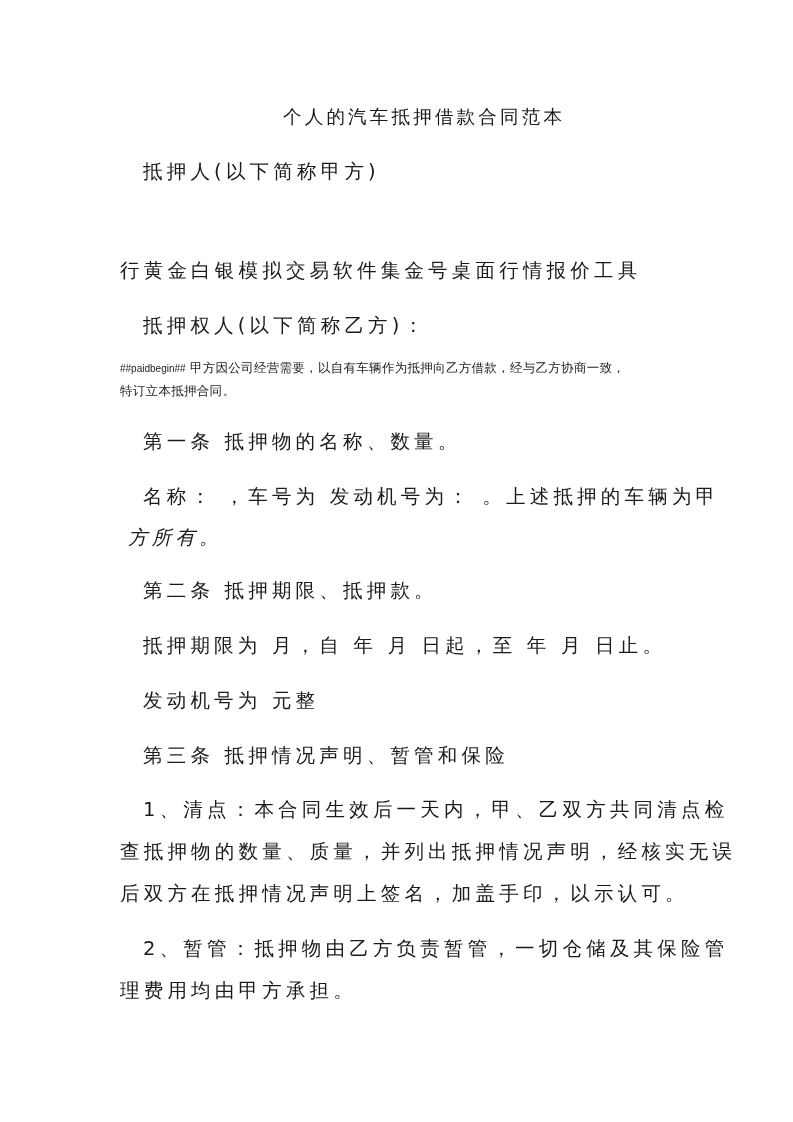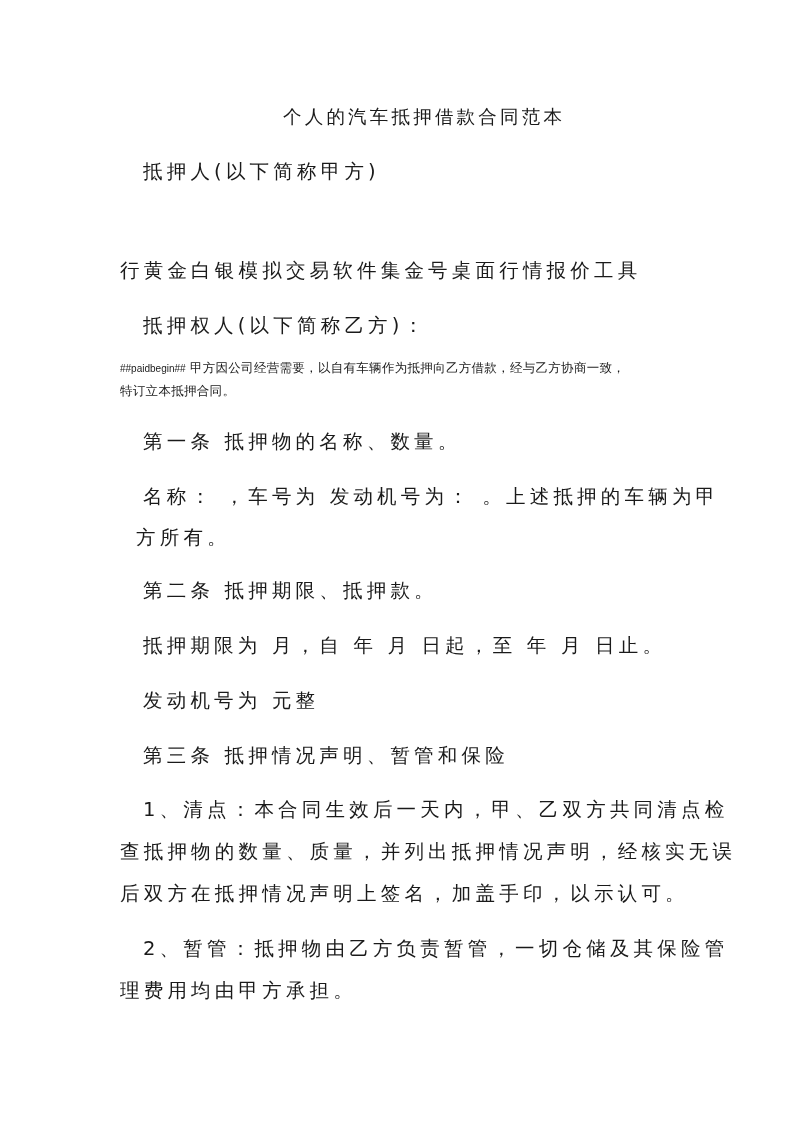--- a/index.html
+++ b/index.html
@@ -25,21 +25,21 @@
 
   <div class="small" style="left:120px; top:358px;">
     <span class="tag">##paidbegin##</span>
     <span style="">甲方因公司经营需要，以自有车辆作为抵押向乙方借款，经与乙方协商一致，</span>
   </div>
   <div class="small" style="left:120px; top:381px;">特订立本抵押合同。</div>
 
   <div class="line" style="left:143px; top:430px;">第一条  抵押物的名称、数量。</div>
 
   <div class="line" style="left:143px; top:485px;">名称：  ，车号为  发动机号为：   。上述抵押的车辆为甲</div>
-  <div class="line" style="left:136px; top:526px;">方所有。</div>
+  <div class="line" style="left:128px; top:526px;font-style:italic;">方所有。</div>
 
   <div class="line" style="left:143px; top:579px;text-align:right;">第二条  抵押期限、抵押款。</div>
 
   <div class="line" style="left:143px; top:634px;">抵押期限为  月，自  年  月  日起，至  年  月  日止。</div>
 
   <div class="line" style="left:143px; top:689px;">发动机号为  元整</div>
 
   <div class="line" style="left:143px; top:744px;">第三条  抵押情况声明、暂管和保险</div>
 
   <div class="line" style="left:143px; top:798px;">1、清点：本合同生效后一天内，甲、乙双方共同清点检</div>

